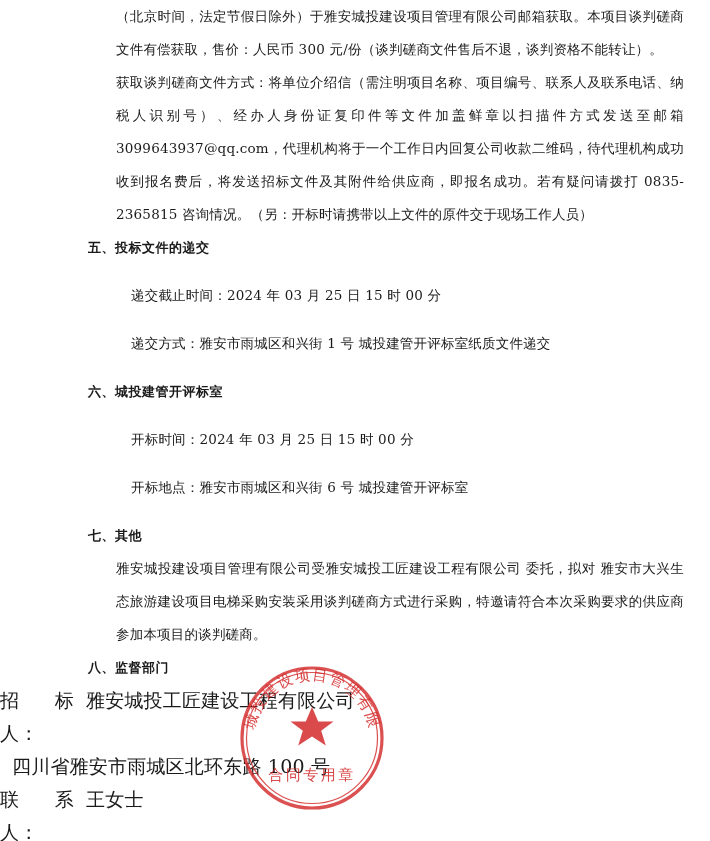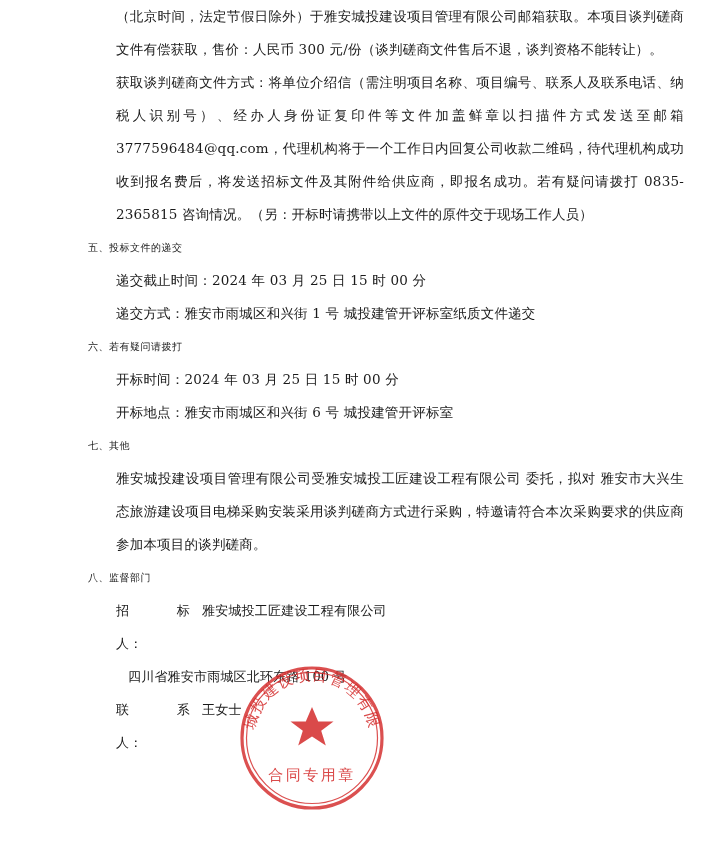--- a/index.html
+++ b/index.html
@@ -30,36 +30,35 @@
   }
   .para {
     margin: 0;
     padding: 0 26px 0 116px;
     text-indent: 0;
     letter-spacing: 0.2px;
   }
   .section-title {
     margin: 0;
     padding-left: 88px;
-    font-size: 10px;
-    font-weight: normal;
+    font-size: 13px;
+    font-weight: bold;
     line-height: 33px;
     letter-spacing: 0.5px;
   }
   .sub-line {
-    margin: 0;
+    margin: 15px;
     padding-left: 116px;
     font-size: 13.5px;
     line-height: 33px;
     letter-spacing: 0.2px;
   }
   .contact-line {
     margin: 0;
-    padding-left: 116px;
-    font-size: 13px;
+    font-size: 19px;
     line-height: 33px;
     display: flex;
     letter-spacing: 0.2px;
   }
   .contact-label {
     width: 74px;
     flex: 0 0 74px;
     letter-spacing: 6px;
   }
   .contact-label.wide {
@@ -87,27 +86,27 @@
   }
 </style>
 </head>
 <body>
 
 <div class="page">
 
   <div class="body-text">
 
     <p class="para">（北京时间，法定节假日除外）于雅安城投建设项目管理有限公司邮箱获取。本项目谈判磋商文件有偿获取，售价：人民币 300 元/份（谈判磋商文件售后不退，谈判资格不能转让）。</p>
-    <p class="para">获取谈判磋商文件方式：将单位介绍信（需注明项目名称、项目编号、联系人及联系电话、纳税人识别号）、经办人身份证复印件等文件加盖鲜章以扫描件方式发送至邮箱 3777596484@qq.com，代理机构将于一个工作日内回复公司收款二维码，待代理机构成功收到报名费后，将发送招标文件及其附件给供应商，即报名成功。若有疑问请拨打 0835-2365815 咨询情况。（另：开标时请携带以上文件的原件交于现场工作人员）</p>
+    <p class="para">获取谈判磋商文件方式：将单位介绍信（需注明项目名称、项目编号、联系人及联系电话、纳税人识别号）、经办人身份证复印件等文件加盖鲜章以扫描件方式发送至邮箱 3099643937@qq.com，代理机构将于一个工作日内回复公司收款二维码，待代理机构成功收到报名费后，将发送招标文件及其附件给供应商，即报名成功。若有疑问请拨打 0835-2365815 咨询情况。（另：开标时请携带以上文件的原件交于现场工作人员）</p>
 
     <h3 class="section-title">五、投标文件的递交</h3>
     <p class="sub-line">递交截止时间：2024 年 03 月 25 日 15 时 00 分</p>
     <p class="sub-line">递交方式：雅安市雨城区和兴街 1 号  城投建管开评标室纸质文件递交</p>
 
-    <h3 class="section-title">六、若有疑问请拨打</h3>
+    <h3 class="section-title">六、城投建管开评标室</h3>
     <p class="sub-line">开标时间：2024 年 03 月 25 日 15 时 00 分</p>
     <p class="sub-line">开标地点：雅安市雨城区和兴街 6 号  城投建管开评标室</p>
 
     <h3 class="section-title">七、其他</h3>
     <p class="para">雅安城投建设项目管理有限公司受雅安城投工匠建设工程有限公司 委托，拟对 雅安市大兴生态旅游建设项目电梯采购安装采用谈判磋商方式进行采购，特邀请符合本次采购要求的供应商参加本项目的谈判磋商。</p>
 
     <h3 class="section-title">八、监督部门</h3>
 
 
     <div>

